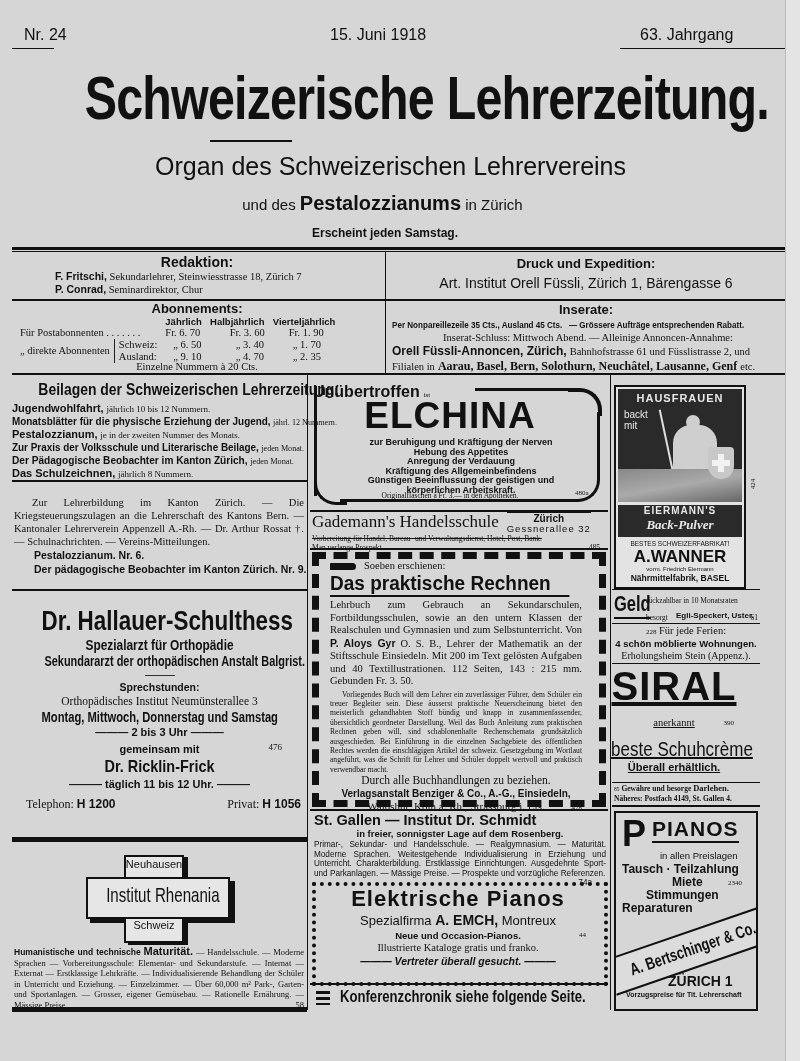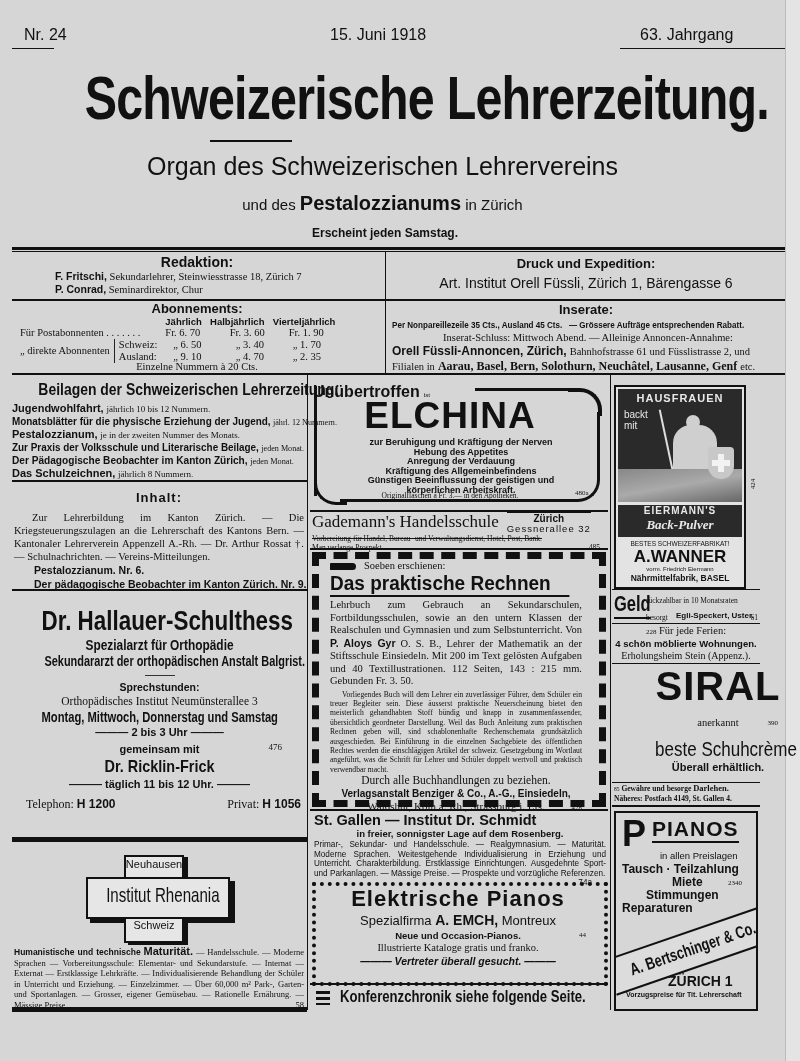--- a/index.html
+++ b/index.html
@@ -43,21 +43,21 @@
 <div class="abs hdr-small" style="left:24px;top:26px;">Nr. 24</div>
 <div class="hr" style="left:12px;top:48px;width:42px;height:1px;"></div>
 <div class="abs hdr-small" style="left:330px;top:26px;">15. Juni 1918</div>
 <div class="abs hdr-small" style="left:640px;top:26px;">63. Jahrgang</div>
 <div class="hr" style="left:620px;top:48px;width:165px;height:1px;"></div>
 
 <div class="abs c" style="left:0;top:62px;width:770px;">
   <div class="nameplate">Schweizerische Lehrerzeitung.</div>
 </div>
 <div class="hr" style="left:210px;top:140px;width:82px;height:2px;"></div>
-<div class="abs c organ" style="left:0;top:152px;width:765px;">Organ des Schweizerischen Lehrervereins</div>
+<div class="abs c organ" style="left:8px;top:152px;width:765px;">Organ des Schweizerischen Lehrervereins</div>
 <div class="abs c und" style="left:0;top:192px;width:765px;">
   <span>und des</span>
   <span class="big">Pestalozzianums</span>
   <span>in Zürich</span>
 </div>
 <div class="abs c sans b" style="left:0;top:226px;width:770px;font-size:12px;">Erscheint jeden Samstag.</div>
 
 <div class="hr" style="left:12px;top:247px;width:773px;height:3px;"></div>
 <div class="hr" style="left:12px;top:251px;width:773px;height:1px;"></div>
 
@@ -138,21 +138,20 @@
     <div class="md" style="font-size:11px;line-height:13px;white-space:nowrap;transform:scaleX(0.9);transform-origin:left;"><span class="sans b">Monatsblätter für die physische Erziehung der Jugend,</span> <span class="tiny">jährl. 12 Nummern.</span></div>
     <div class="md" style="font-size:11px;line-height:13px;white-space:nowrap;"><span class="sans b">Pestalozzianum,</span> <span class="tiny">je in der zweiten Nummer des Monats.</span></div>
     <div class="md" style="font-size:11px;line-height:13px;white-space:nowrap;transform:scaleX(0.9);transform-origin:left;"><span class="sans b">Zur Praxis der Volksschule und Literarische Beilage,</span> <span class="tiny">jeden Monat.</span></div>
     <div class="md" style="font-size:11px;line-height:13px;white-space:nowrap;transform:scaleX(0.92);transform-origin:left;"><span class="sans b">Der Pädagogische Beobachter im Kanton Zürich,</span> <span class="tiny">jeden Monat.</span></div>
     <div class="md" style="font-size:11px;line-height:13px;white-space:nowrap;"><span class="sans b">Das Schulzeichnen,</span> <span class="tiny">jährlich 8 Nummern.</span></div>
   </div>
 </div>
 <div class="hr" style="left:12px;top:480px;width:295px;height:2px;"></div>
 
 <div class="abs" style="left:14px;top:490px;width:290px;">
-  <div class="c sans b" style="font-size:13px;letter-spacing:1px;">Inhalt:</div>
   <div class="txt-justify" style="font-size:10.5px;line-height:13px;margin-top:6px;text-indent:18px;">Zur Lehrerbildung im Kanton Zürich. — Die Kriegsteuerungszulagen an die Lehrerschaft des Kantons Bern. — Kantonaler Lehrerverein Appenzell A.-Rh. — Dr. Arthur Rossat †. — Schulnachrichten. — Vereins-Mitteilungen.</div>
   <div class="sans b" style="font-size:10.5px;line-height:14px;margin-left:20px;">Pestalozzianum. Nr. 6.</div>
   <div class="sans b" style="font-size:10.5px;line-height:14px;margin-left:20px;white-space:nowrap;">Der pädagogische Beobachter im Kanton Zürich. Nr. 9.</div>
 </div>
 <div class="hr" style="left:12px;top:589px;width:295px;height:2px;"></div>
 
 <div class="abs c" style="left:12px;top:605px;width:295px;">
   <div class="cond b" style="font-size:28px;line-height:32px;transform:scaleX(0.8);white-space:nowrap;">Dr. Hallauer-Schulthess</div>
   <div class="cond b" style="font-size:14px;line-height:16px;transform:scaleX(0.85);white-space:nowrap;">Spezialarzt für Orthopädie</div>
   <div class="cond b" style="font-size:14px;line-height:16px;transform:scaleX(0.78);white-space:nowrap;">Sekundararzt der orthopädischen Anstalt Balgrist.</div>
@@ -304,21 +303,21 @@
 </div>
 <div class="hr" style="left:612px;top:623px;width:148px;height:1px;"></div>
 
 <div class="abs c" style="left:612px;top:625px;width:148px;">
   <div style="font-size:10.5px;line-height:12px;"><span style="font-size:7px;">228</span> <span>Für jede Ferien:</span></div>
   <div class="sans b" style="font-size:9.5px;line-height:12px;">4 schön möblierte Wohnungen.</div>
   <div style="font-size:10px;line-height:12px;">Erholungsheim Stein (Appenz.).</div>
 </div>
 <div class="hr" style="left:612px;top:663px;width:148px;height:1px;"></div>
 
-<div class="abs c" style="left:644px;top:664px;width:148px;">
+<div class="abs c" style="left:600px;top:664px;width:148px;text-decoration:underline;">
   <div class="sans b" style="font-size:40px;line-height:44px;letter-spacing:1px;">SIRAL</div>
   <div style="font-size:10.5px;line-height:30px;position:relative;"><span>anerkannt</span><span style="position:absolute;right:14px;font-size:7px;">390</span></div>
   <div class="cond" style="font-size:20px;line-height:22px;transform:scaleX(0.85);white-space:nowrap;">beste Schuhcrème</div>
   <div class="sans" style="font-size:11px;line-height:15px;font-weight:bold;">Überall erhältlich.</div>
 </div>
 <div class="hr" style="left:612px;top:782px;width:148px;height:1px;"></div>
 
 <div class="abs" style="left:614px;top:784px;width:146px;font-size:7.5px;line-height:9px;">
   <div style="white-space:nowrap;"><span style="font-size:5.5px;">85</span> <span class="b">Gewähre und besorge</span> <span class="b" style="font-size:8.5px;">Darlehen.</span></div>
   <div class="b">Näheres: Postfach 4149, St. Gallen 4.</div>

